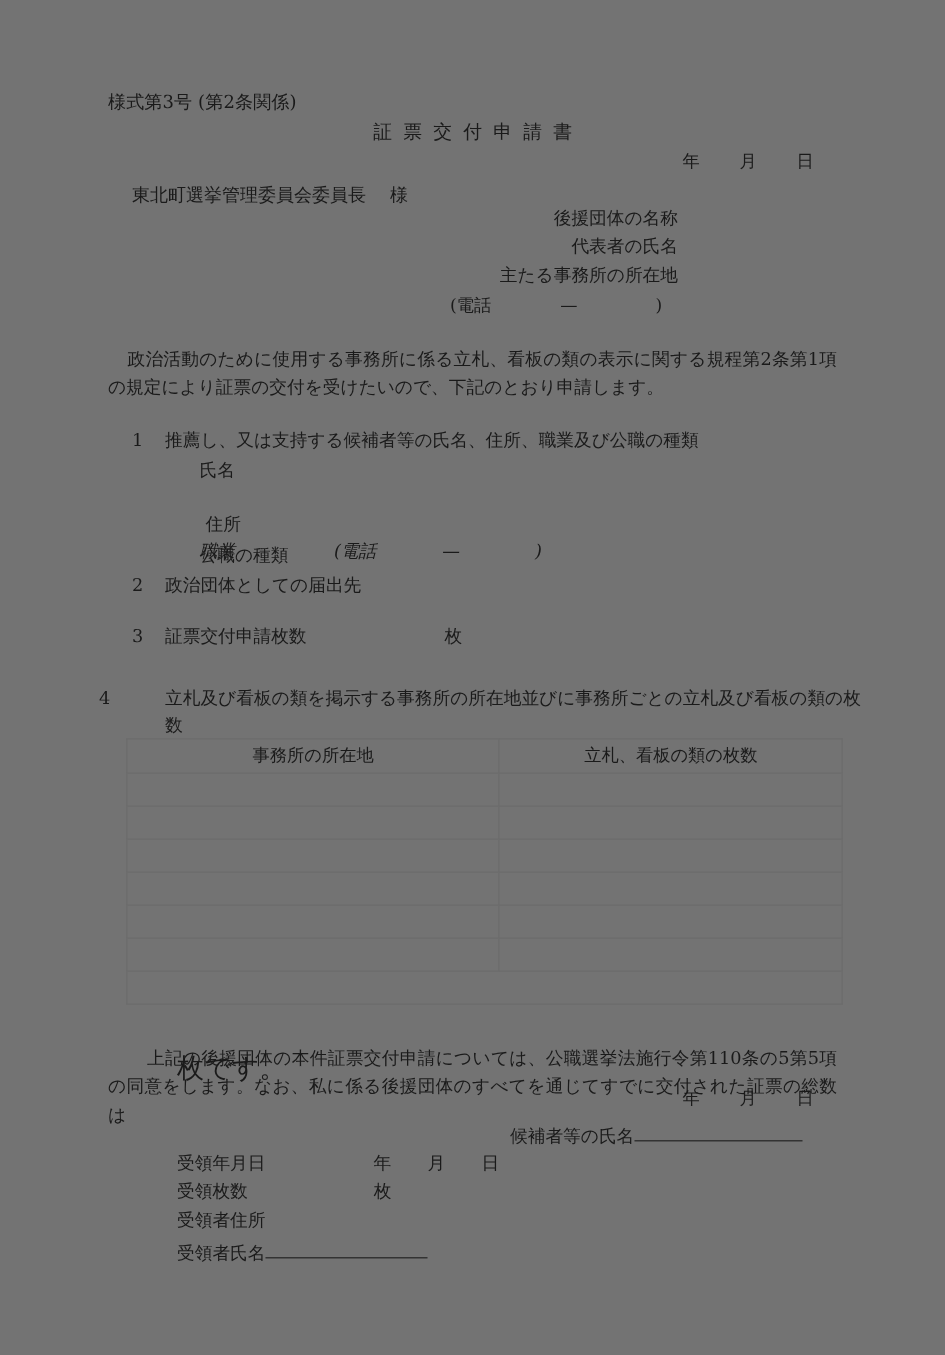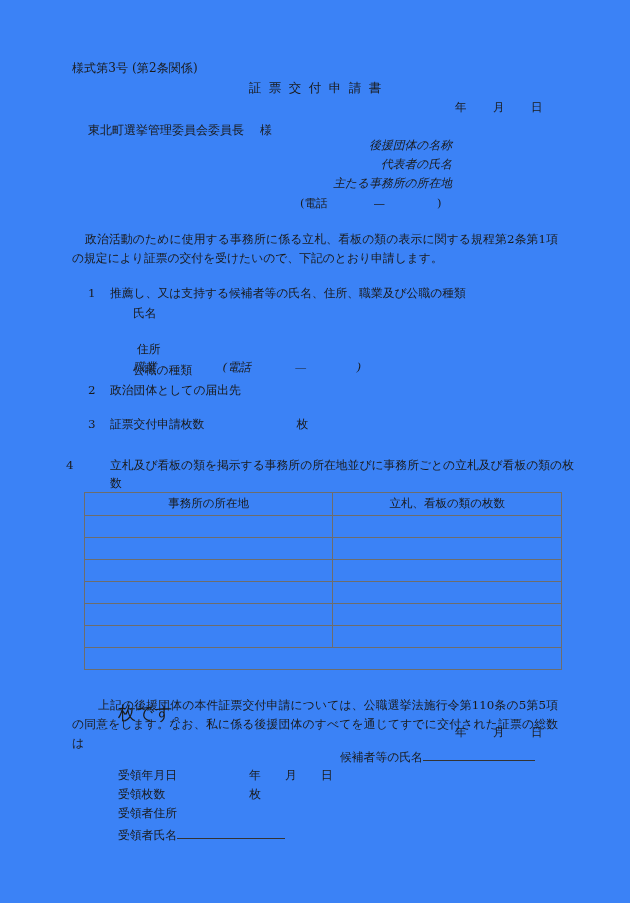--- a/index.html
+++ b/index.html
@@ -8,41 +8,41 @@
     background: #ffffff;
   }
   body {
     font-family: "DejaVu Serif", "Liberation Serif", serif;
     color: #1a1a1a;
   }
   #page {
     position: relative;
     width: 630px;
     height: 903px;
-    background: #3b82f6;
+    background: #737373;
     overflow: hidden;
     font-size: 11.5px;
     line-height: 1.0;
   }
   .abs { position: absolute; white-space: nowrap; }
 
   
   .form-no   { left: 72px;  top: 62px;  font-size: 12px; letter-spacing: 0.1px; }
   .doc-title { left: 0; right: 0; top: 82px; text-align: center;
                font-size: 12.5px; letter-spacing: 7.5px; text-indent: 7.5px;
                white-space: nowrap; }
   .date-top  { left: 455px; top: 102px; font-size: 11.5px; }
   .date-top .g { display: inline-block; width: 38px; }
   .date-top .g.last { width: auto; }
   .addressee { left: 88px;  top: 124px; font-size: 12px; }
   .addressee .sama { margin-left: 16px; }
 
   
   .org-block { position: absolute; left: 200px; top: 140px; width: 252px;
-               text-align: right; font-size: 11.8px; font-style: italic; }
+               text-align: right; font-size: 11.8px; }
   .org-block div { margin-bottom: 7px; }
   .org-block div:last-child { margin-bottom: 0; }
   .phone-line { position: absolute; left: 300px; top: 198px;
                 font-size: 11.5px; text-align: center; }
   .phone-line .sp1 { display: inline-block; width: 46px; }
   .phone-line .sp2 { display: inline-block; width: 52px; }
 
   
   .para {
     position: absolute; left: 72px; width: 486px;

